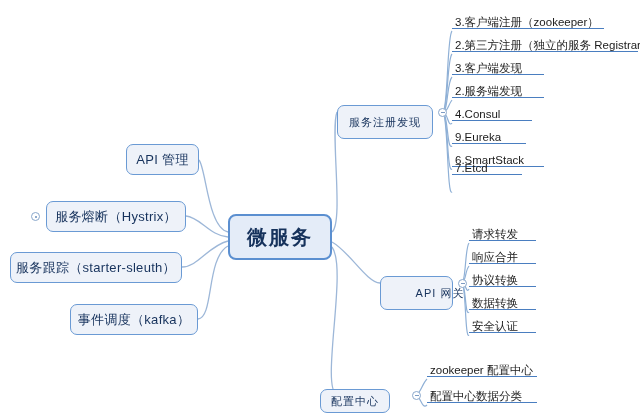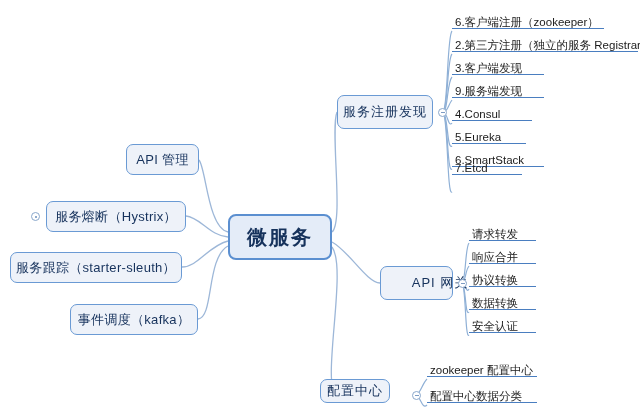--- a/index.html
+++ b/index.html
@@ -43,22 +43,23 @@
   .node.center {
     background: #e4ecf8;
     border: 2.6px solid #5b8fd0;
     border-radius: 8px;
     font-size: 20px;
     font-weight: bold;
     color: #16325c;
     letter-spacing: 2px;
   }
   .node.branch {
-    font-size: 13px;
+    font-size: 11px;
     letter-spacing: 1px;
+    margin-top: 10px;
   }
   .node.left-node {
     font-size: 13px;
     justify-content: center;
   }
   .leaf {
     position: absolute;
     box-sizing: border-box;
     font-size: 11.5px;
     color: #1b1b1b;
@@ -157,26 +158,26 @@
       <div class="node branch" style="left: 380px; top: 266px; width: 73px; height: 34px; padding-left: 47px;">
         <span>API 网关</span>
       </div>
       <div class="toggle" style="top: 278.5px; left: 458px;"></div>
       <div class="node branch" style="left: 320px; top: 379px; width: 70px; height: 24px;">
         <span>配置中心</span>
       </div>
       <div class="toggle" style="top: 390.5px; left: 412px;"></div>
     </div>
   <div id="leaf-layer">
-      <div class="leaf" style="left: 452px; top: 10px; width: 152px; height: 19px;">6.客户端注册（zookeeper）</div>
+      <div class="leaf" style="left: 452px; top: 10px; width: 152px; height: 19px;">3.客户端注册（zookeeper）</div>
       <div class="leaf" style="left: 452px; top: 33px; width: 186px; height: 19px;">2.第三方注册（独立的服务 Registrar）</div>
       <div class="leaf" style="left: 452px; top: 56px; width: 92px; height: 19px;">3.客户端发现</div>
-      <div class="leaf" style="left: 452px; top: 79px; width: 92px; height: 19px;">9.服务端发现</div>
+      <div class="leaf" style="left: 452px; top: 79px; width: 92px; height: 19px;">2.服务端发现</div>
       <div class="leaf" style="left: 452px; top: 102px; width: 80px; height: 19px;">4.Consul</div>
-      <div class="leaf" style="left: 452px; top: 125px; width: 74px; height: 19px;">5.Eureka</div>
+      <div class="leaf" style="left: 452px; top: 125px; width: 74px; height: 19px;">9.Eureka</div>
       <div class="leaf" style="left: 452px; top: 148px; width: 92px; height: 19px;">6.SmartStack</div>
       <div class="leaf" style="left: 452px; top: 156px; width: 70px; height: 19px;">7.Etcd</div>
       <div class="leaf" style="left: 469px; top: 222px; width: 67px; height: 19px;">请求转发</div>
       <div class="leaf" style="left: 469px; top: 245px; width: 67px; height: 19px;">响应合并</div>
       <div class="leaf" style="left: 469px; top: 268px; width: 67px; height: 19px;">协议转换</div>
       <div class="leaf" style="left: 469px; top: 291px; width: 67px; height: 19px;">数据转换</div>
       <div class="leaf" style="left: 469px; top: 314px; width: 67px; height: 19px;">安全认证</div>
       <div class="leaf" style="left: 427px; top: 358px; width: 110px; height: 19px;">zookeeper 配置中心</div>
       <div class="leaf" style="left: 427px; top: 384px; width: 110px; height: 19px;">配置中心数据分类</div>
     </div>

